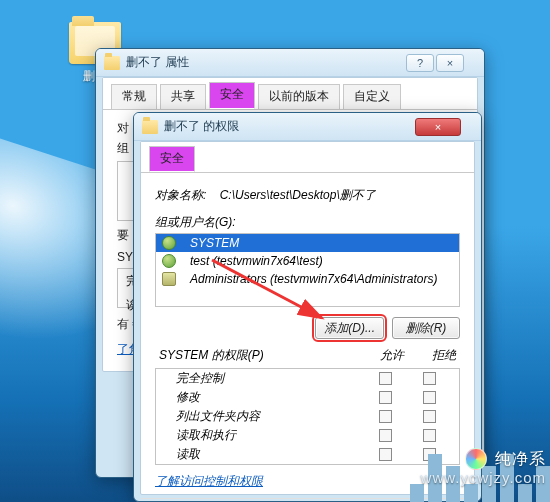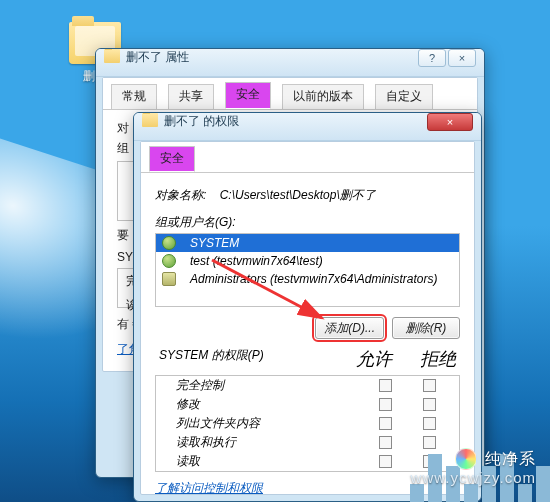--- a/index.html
+++ b/index.html
@@ -45,22 +45,22 @@
     position: absolute;
     border: 1px solid #2a5f86;
     border-radius: 6px;
     background: #cfe5f4;
     box-shadow: 0 4px 18px rgba(0,0,0,.35);
     overflow: hidden;
   }
   .titlebar {
     height: 28px;
     background: linear-gradient(180deg,#eaf4fb,#cfe4f4);
-    display: flex; 
-    padding: 0 8px 0 8px;
+    display: flex; align-items: center;
+    padding: 0 20px 0 8px;
     border-bottom: 1px solid #b7d2e6;
   }
   .titlebar .ticon {
     width: 16px; height: 14px; margin-right: 6px;
     background: linear-gradient(180deg,#ffe9a8,#f3cf6e);
     border-radius: 1px;
     position: relative;
   }
   .titlebar .ticon::before{
     content:""; position:absolute; left:1px; top:-3px; width:7px;height:4px;
@@ -83,21 +83,21 @@
 
   
   .client {
     background:#fff; margin:0 6px 6px; border:1px solid #b7cde0;
     border-radius:2px;
   }
 
   
   .win1 { left: 95px; top: 48px; width: 390px; height: 430px; }
   .tabs {
-    display:flex; gap:12px; padding: 6px 8px 0; background:#fff;
+    display:flex; gap:4px; padding: 6px 8px 0; background:#fff;
     border-bottom:1px solid #c9c9c9;
   }
   .tab {
     padding: 3px 10px 4px; border:1px solid #c9c9c9;
     border-bottom:none; background:#f3f3f3;
     margin-right:-1px; font-size:12px; color:#222;
   }
   .tab.active { background:#d946ef; position:relative; z-index:2; border-bottom:1px solid #fff; margin-top:-2px;}
   .propbody { padding: 10px 14px; color:#222; }
   .proprow { margin-bottom: 3px; white-space: nowrap; overflow:hidden; }
@@ -111,21 +111,21 @@
   }
   .editrow { margin: 6px 0; display:flex; justify-content:space-between; align-items:center;}
   .btn {
     min-width: 68px; height: 22px;
     border:1px solid #9a9a9a; border-radius:3px;
     background: linear-gradient(180deg,#fdfdfd,#e7e7e7);
     font-size:12px; color:#222; padding:0 8px;
     display:inline-flex;align-items:center;justify-content:center;
     box-shadow: inset 0 0 0 1px rgba(255,255,255,.7);
   }
-  .hvis { display:inline-flex; gap:28px; font-size:18px;text-align:center;}
+  .hvis { display:inline-flex; gap:28px; font-size:12px;text-align:center;}
   .link { color:#0b5cc0; text-decoration:underline; cursor:pointer;}
   .footer {
     display:flex; justify-content:flex-end; gap:8px;
     padding: 10px 14px; border-top:1px solid #e0e0e0;
   }
 
   
   .win2 { left: 133px; top: 112px; width: 349px; height: 390px; }
   .win2 .client { height: calc(100% - 28px - 6px); }
   .win2 .tabs { padding: 6px 8px 0;}
@@ -163,21 +163,21 @@
   }
 
   
   .bottomdeco {
     position:absolute; right:0; bottom:0;
     display:flex; align-items:flex-end;
   }
   .bottomdeco .b { width:14px; margin-left:4px; background:#8bb9d7; }
   .bottomdeco .b.h1{height:18px}.bottomdeco .b.h2{height:36px}.bottomdeco .b.h3{height:48px}
   .watermark {
-    position:absolute; right:14px; bottom:32px;
+    position:absolute; right:4px; bottom:32px;
     color:#fff; font-size:16px; letter-spacing:1px;
     text-shadow:0 1px 2px rgba(0,0,0,.5);
     display:flex; align-items:flex-end; gap:8px;
   }
   .watermark .logo{
     width:22px;height:22px;border-radius:50%;
     background:conic-gradient(#ff6b6b,#ffe66b,#6bff9b,#6bb7ff,#ff6b6b);
     border:1px solid rgba(255,255,255,.6);
   }
   .watermark .url{

